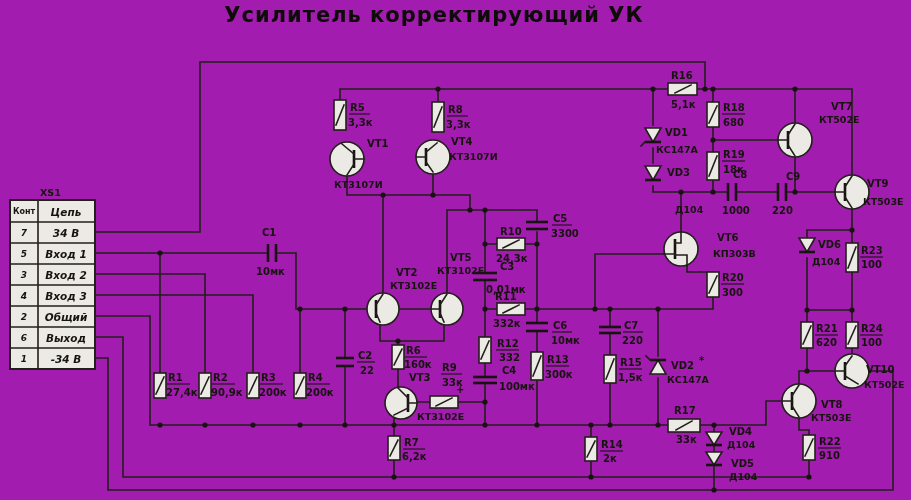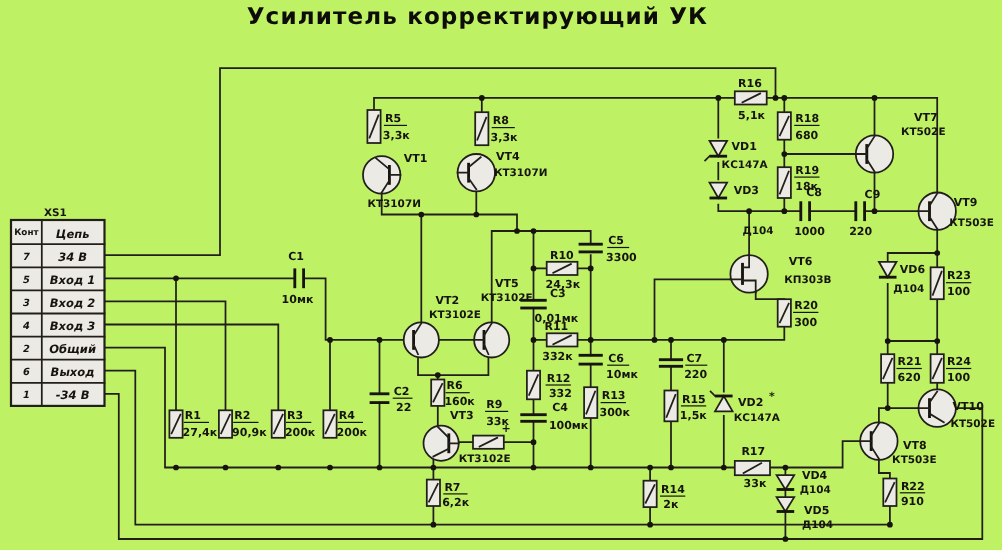--- a/index.html
+++ b/index.html
@@ -1,16 +1,16 @@
 <!DOCTYPE html>
 <html><head>
 <meta charset="utf-8">
 <style>
   html,body{margin:0;padding:0;background:#d8d5cf;}
-  #stage{position:relative;width:911px;height:500px;background:#bef264;overflow:hidden;
+  #stage{position:relative;width:911px;height:500px;background:#a21caf;overflow:hidden;
          font-family:"DejaVu Sans", sans-serif;}
   svg{display:block}
   .wire{stroke:#221f1b;stroke-width:1.6;fill:none;stroke-linecap:square}
   .sym{stroke:#221f1b;stroke-width:1.6;fill:#eceae4}
   .plate{stroke:#17140f;stroke-width:2.6;fill:none;stroke-linecap:butt}
   .bar{stroke:#17140f;stroke-width:2.6;fill:none}
   .dot{fill:#17140f}
   .lbl{font:700 10px "DejaVu Sans",sans-serif;fill:#17140f}
   .part{font:700 9.5px "DejaVu Sans",sans-serif;fill:#17140f}
   .frac{stroke:#17140f;stroke-width:1.1}

